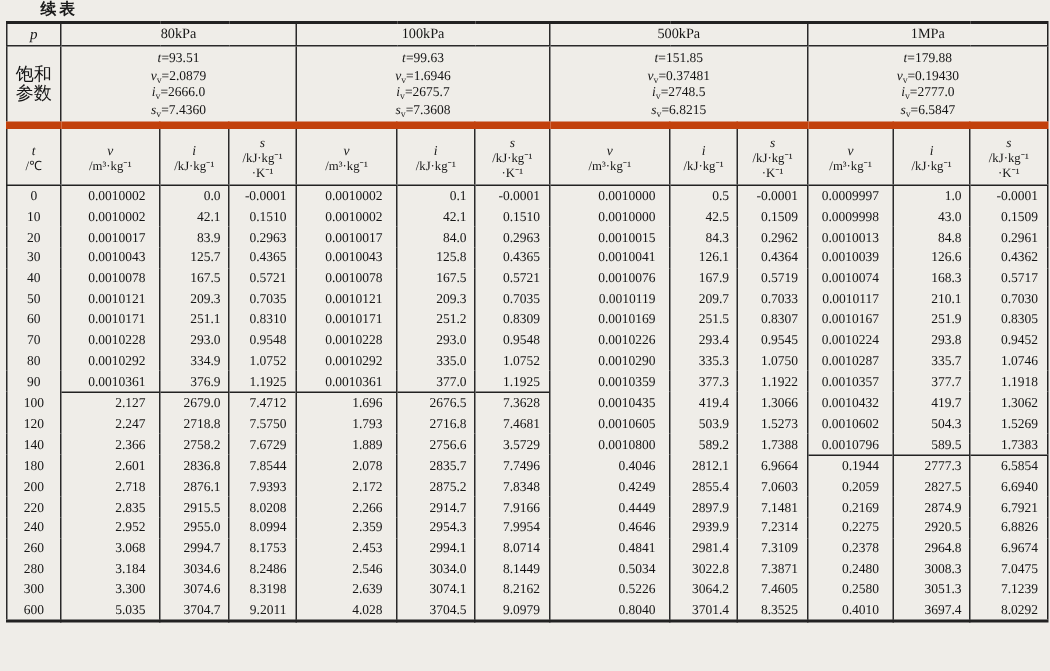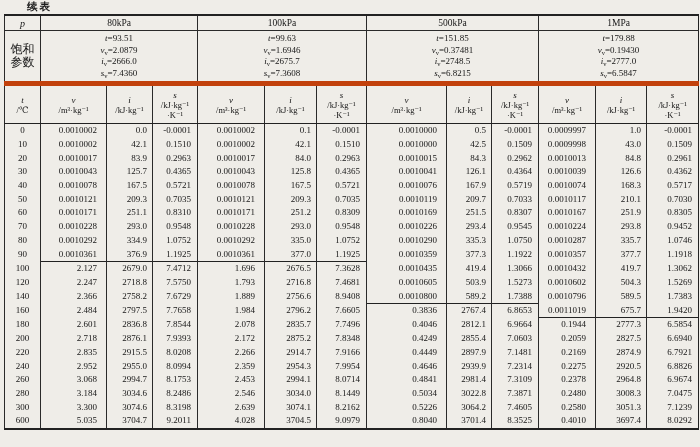--- a/index.html
+++ b/index.html
@@ -3,21 +3,21 @@
 <meta charset="utf-8">
 <style>
   html,body{margin:0;padding:0;}
   body{
     width:700px;height:447px;overflow:hidden;
     background:#efede8;
     font-family:"Liberation Serif","DejaVu Serif",serif;
     color:#1b1b1b;
     -webkit-font-smoothing:antialiased;
   }
-  .page{position:relative;width:700px;height:447px;}
+  .page{position:relative;width:700px;height:447px;font-family:Liberation Serif, serif;}
   .caption{
     margin:1px 0 1px 27px;
     font-size:10.5px;font-weight:bold;letter-spacing:2px;height:12px;line-height:12px;
   }
   table.steam{
     border-collapse:collapse;table-layout:fixed;
     margin-left:4px;width:694px;
     border:1.6px solid #222;
     border-top-width:2px;border-bottom-width:2px;
     background:#efede8;
@@ -342,42 +342,27 @@
           <td class="icol">504.3</td>
           <td class="scol">1.5269</td>
         </tr>
         <tr class="row-data">
           <td class="tcol">140</td>
           <td class="vcol">2.366</td>
           <td class="icol">2758.2</td>
           <td class="scol">7.6729</td>
           <td class="vcol">1.889</td>
           <td class="icol">2756.6</td>
-          <td class="scol">8.9408</td>
+          <td class="scol">3.5729</td>
           <td class="vcol">0.0010800</td>
           <td class="icol">589.2</td>
           <td class="scol">1.7388</td>
           <td class="vcol">0.0010796</td>
           <td class="icol">589.5</td>
           <td class="scol">1.7383</td>
-        </tr>
-        <tr class="row-data">
-          <td class="tcol">160</td>
-          <td class="vcol">2.484</td>
-          <td class="icol">2797.5</td>
-          <td class="scol">7.7658</td>
-          <td class="vcol">1.984</td>
-          <td class="icol">2796.2</td>
-          <td class="scol">7.6605</td>
-          <td class="vcol pb">0.3836</td>
-          <td class="icol pb">2767.4</td>
-          <td class="scol pb">6.8653</td>
-          <td class="vcol">0.0011019</td>
-          <td class="icol">675.7</td>
-          <td class="scol">1.9420</td>
         </tr>
         <tr class="row-data">
           <td class="tcol">180</td>
           <td class="vcol">2.601</td>
           <td class="icol">2836.8</td>
           <td class="scol">7.8544</td>
           <td class="vcol">2.078</td>
           <td class="icol">2835.7</td>
           <td class="scol">7.7496</td>
           <td class="vcol">0.4046</td>

